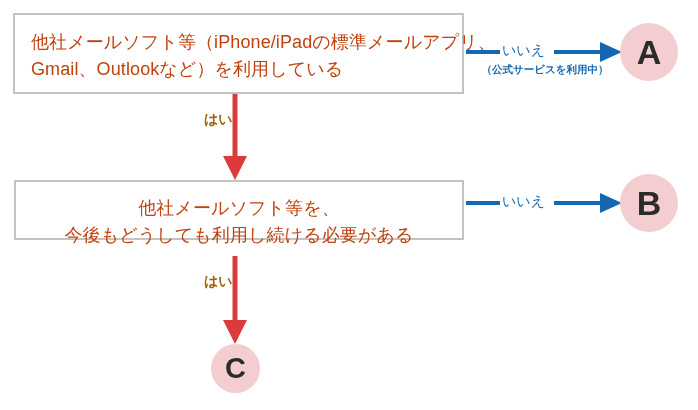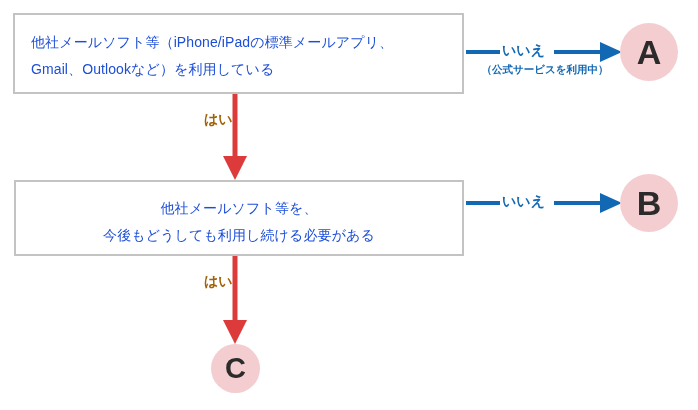--- a/index.html
+++ b/index.html
@@ -21,26 +21,26 @@
   }
 
   
   .qbox {
     position: absolute;
     box-sizing: border-box;
     border: 2px solid #c3c3c3;
     background: #ffffff;
   }
   #box-1 { left: 13px;  top: 13px;  width: 451px; height: 81px; }
-  #box-2 { left: 14px;  top: 180px; width: 450px; height: 76px; }
+  #box-2 { left: 14px;  top: 180px; width: 450px; height: 60px; }
 
   .qbox-text {
     position: absolute;
-    color: #1d4ed8;
-    font-size: 14px;
+    color: #c2410c;
+    font-size: 18px;
     line-height: 27px;
     white-space: pre;
     letter-spacing: 0.1px;
   }
   #box-1 .qbox-text {
     left: 16px;
     top: 14px;
     text-align: left;
   }
   #box-2 .qbox-text {
@@ -79,21 +79,21 @@
   }
   #h-branch-1 { left: 466px; top: 42px; }
   #h-branch-2 { left: 466px; top: 193px; }
 
   .h-branch svg { display: block; }
 
   .h-label {
     position: absolute;
     color: #1268b3;
     font-size: 14px;
-    font-weight: bold;
+    font-weight: normal;
     line-height: 15px;
     white-space: nowrap;
     text-align: center;
   }
   #h-label-1 { left: 502px; top: 43px; }
   #h-label-2 { left: 502px; top: 194px; }
 
   .h-sublabel {
     position: absolute;
     color: #1268b3;

